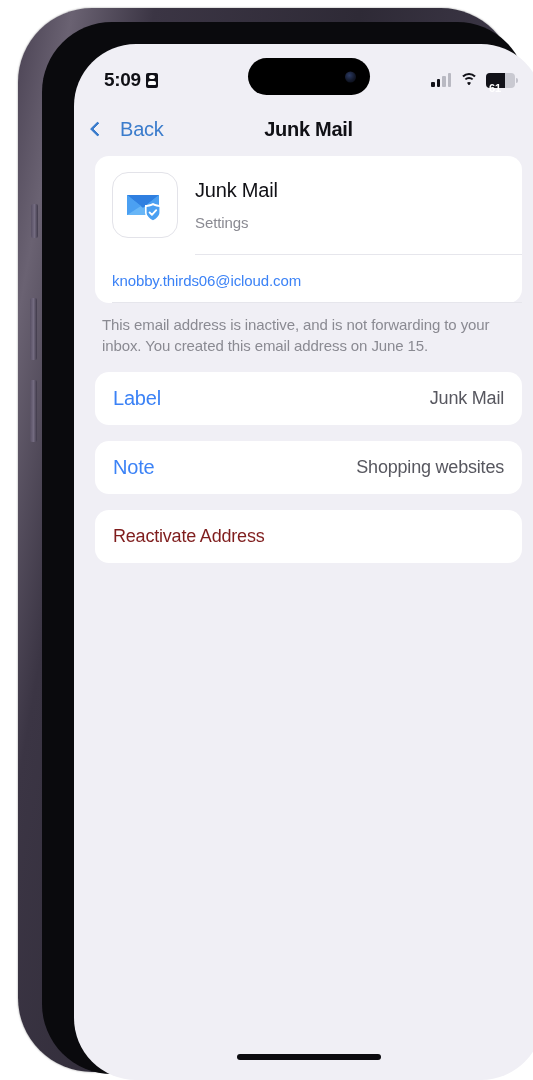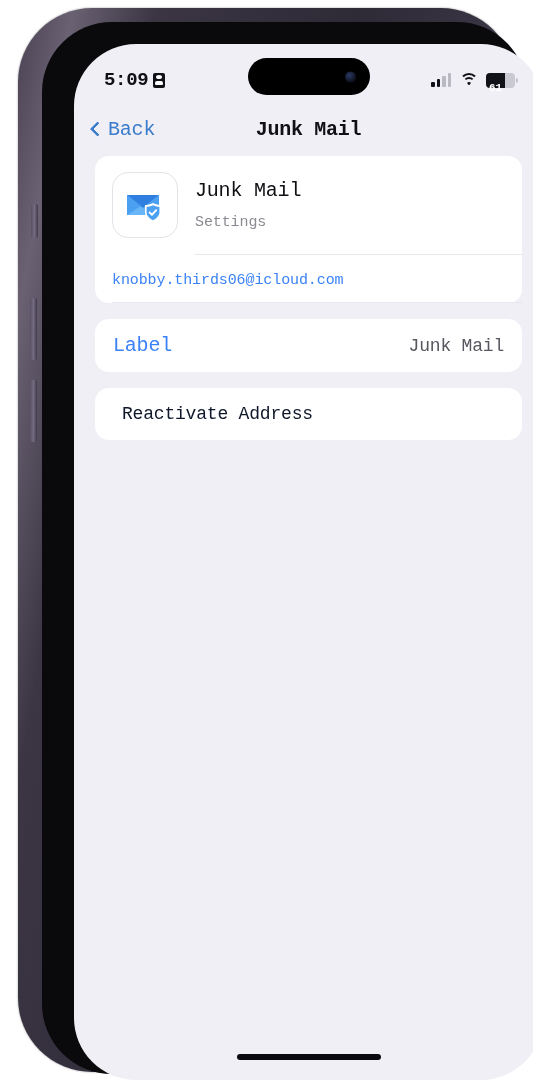--- a/index.html
+++ b/index.html
@@ -8,21 +8,20 @@
     background:#ffffff;
     font-family:"Liberation Sans", sans-serif;
     overflow:hidden;
   }
 
   
   .device-wrap{
     position:relative;
     width:533px; height:1080px;
     background:#ffffff;
-    font-family:Liberation Mono, monospace;
   }
   .phone-outer{
     position:absolute;
     left:18px; top:8px;
     width:497px; height:1064px;
     border-radius:74px;
     background:linear-gradient(100deg,#4a4253 0%,#6a6272 8%,#3b3544 20%,#2e2a36 50%,#413b4c 82%,#6d6575 93%,#453f52 100%);
     box-shadow:0 0 2px rgba(0,0,0,.45);
   }
   .phone-mid{
@@ -105,21 +104,21 @@
     width:11px; height:11px; border-radius:50%;
     background:radial-gradient(circle at 40% 35%,#2b3a63 0%,#13192b 55%,#05070d 100%);
   }
 
   
   .navbar{
     position:absolute; left:0; top:58px; width:469px; height:54px;
   }
   .nav-back{
     position:absolute; left:18px; top:50%; transform:translateY(-50%);
-    display:flex; align-items:center; gap:5px; cursor:pointer;
+    display:flex; align-items:center; gap:17px; cursor:pointer;
   }
   .chev{ width:11px; height:11px; border-left:3.2px solid #3b7ccc;
          border-bottom:3.2px solid #3b7ccc; transform:rotate(45deg); display:block;
          border-radius:1px; }
   .nav-back-label{ font-size:20px; color:#3b7ccc; letter-spacing:-.2px; }
   .nav-title{
     position:absolute; left:0; top:50%; transform:translateY(-50%);
     width:469px; text-align:center;
     font-size:20px; font-weight:bold; color:#101015; letter-spacing:-.3px;
   }
@@ -170,21 +169,21 @@
   }
 
   .kv-row{
     display:flex; align-items:center; justify-content:space-between;
     padding:15px 18px;
   }
   .kv-key{ font-size:20px; color:#3b82f6; letter-spacing:-.2px; }
   .kv-val{ font-size:18px; color:#57575f; letter-spacing:-.2px; }
 
   .action-row{ padding:16px 18px; }
-  .action-blue{ font-size:18px; color:#0f172a; letter-spacing:-.2px;margin-left:9px; }
+  .action-blue{ font-size:18px; color:#7f1d1d; letter-spacing:-.2px; }
   .action-red{ font-size:18px; color:#d4404a; letter-spacing:-.2px; }
 
   
   .annot-wrap{ position:relative; margin-top:16px; }
   .annot-ring{
     position:absolute; left:-9px; top:-9px; right:-9px; bottom:-9px;
     border:6px solid #ee1411; border-radius:28px; pointer-events:none;
   }
 
   
@@ -269,28 +268,35 @@
 
             <div class="stack-row">
               <div class="stack-value">knobby.thirds06@icloud.com</div>
             </div>
 
             <div class="divider full"></div>
 
 
           </div>
 
+          <div class="footnote">This email address is inactive, and is not forwarding to your inbox. You created this email address on June 15.</div>
 
           <div class="card gap">
             <div class="kv-row">
               <span class="kv-key">Label</span>
               <span class="kv-val">Junk Mail</span>
             </div>
           </div>
 
+          <div class="card gap">
+            <div class="kv-row">
+              <span class="kv-key">Note</span>
+              <span class="kv-val">Shopping websites</span>
+            </div>
+          </div>
 
           <div class="card gap">
             <div class="action-row">
               <span class="action-blue">Reactivate Address</span>
             </div>
           </div>
 
 
         </div>
 

